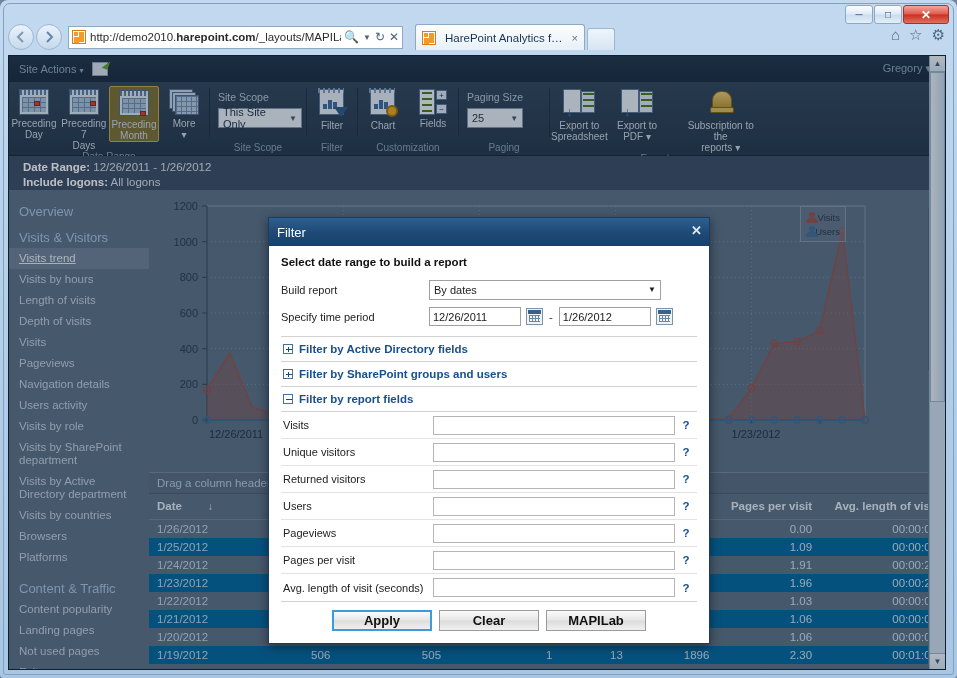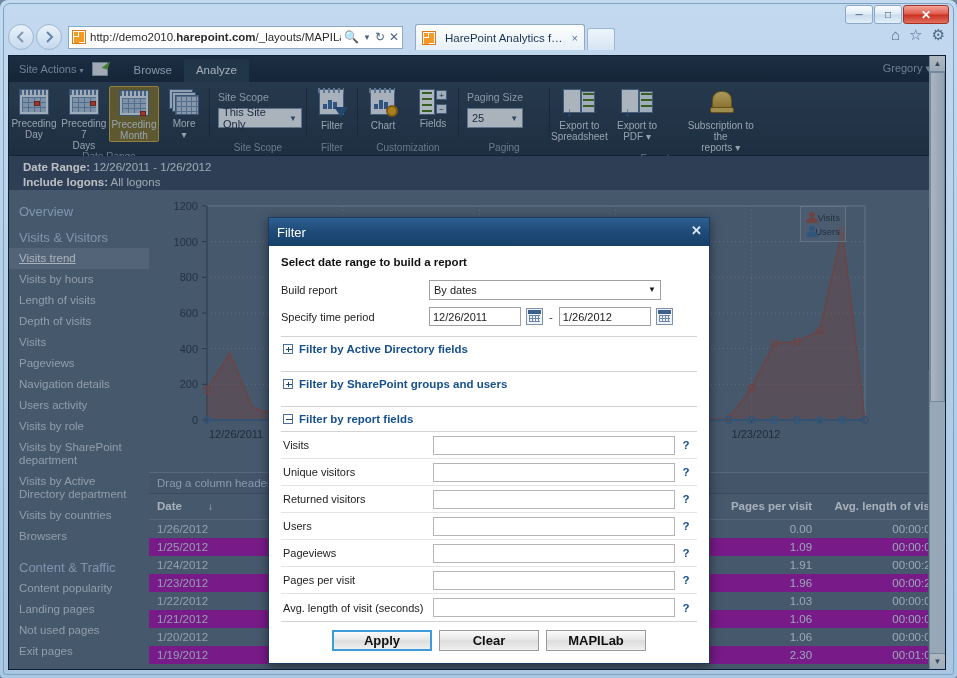--- a/index.html
+++ b/index.html
@@ -232,21 +232,21 @@
     padding:4px 0 0 8px; border-top:1px solid #76899e; border-bottom:1px solid #4c5f74;}
   table.grid { width:100%; border-collapse:collapse; font-size:11.5px; }
   table.grid th {
     color:#e3ecf4; font-weight:bold; padding:6px 8px 7px; text-align:right; white-space:nowrap;
     border-bottom:1px solid #73879c;
     margin-left:12px;
   }
   table.grid th.first { text-align:left; }
   table.grid td { color:#cfe0f0; padding:3px 8px; text-align:right; white-space:nowrap; }
   table.grid td.first { text-align:left; color:#c6d6e6; }
-  table.grid tr.alt td { background:#a21caf; }
+  table.grid tr.alt td { background:#0369a1; }
   .sortarrow { margin-left:26px; font-size:10px; }
 
   
   #page-vscroll {
     position:absolute; right:0; top:0; width:16px; bottom:0; background:#cfe0f0;
     border-left:1px solid #9db5cc;
   }
   #page-vscroll .arrow { height:16px; text-align:center; font-size:8px; color:#41607e; line-height:16px;
      background:linear-gradient(180deg,#f2f7fc,#d7e6f3); border-bottom:1px solid #9db5cc;}
   #page-vscroll .arrow.bot{ position:absolute; bottom:0; left:0; right:0; border-bottom:none; border-top:1px solid #9db5cc;}
@@ -277,21 +277,21 @@
   .dlg-select .cv { font-size:8px; }
   .dinput { height:19px; width:92px; border:1px solid #a0a0a0; background:#fff; font-size:11px;
     padding:0 3px; display:flex; align-items:center; }
   .cal-btn { width:17px; height:17px; margin-left:5px; position:relative;
      background:#eef3f9; border:1px solid #7f93a8; }
   .cal-btn::before{content:"";position:absolute;left:1px;top:1px;right:1px;height:4px;background:#3c5f8c;}
   .cal-btn::after{content:"";position:absolute;left:2px;top:6px;right:2px;bottom:2px;
     background: repeating-linear-gradient(90deg,#6d86a3 0 1px, transparent 1px 3px),
                 repeating-linear-gradient(180deg,#6d86a3 0 1px, transparent 1px 3px); }
   .dash { margin:0 6px; color:#333; }
-  .collapse-row { border-top:1px solid #d2d2d2; padding:6px 0 6px 2px; display:flex; align-items:center; gap:6px;margin-top:10px;}
+  .collapse-row { border-top:1px solid #d2d2d2; padding:6px 0 6px 2px; display:flex; align-items:center; gap:6px;}
   .pm-box { width:10px; height:10px; border:1px solid #4a6f9c; background:#fff; position:relative; flex:0 0 10px;}
   .pm-box::before{content:"";position:absolute;left:2px;top:4px;width:6px;height:1px;background:#1f4a77;}
   .pm-box.plus::after{content:"";position:absolute;left:4px;top:2px;width:1px;height:5px;background:#1f4a77;}
   .collapse-row .txt { color:#16508f; font-weight:bold; font-size:11.5px; }
   .rf-table { border-top:1px solid #d2d2d2; }
   .rf-row { display:flex; align-items:center; height:27px; border-bottom:1px solid #e3e3e3; }
   .rf-row:last-child { border-bottom:none; }
   .rf-label { width:152px; font-size:11px; color:#222; padding-left:2px; }
   .rf-input { flex:1; height:19px; border:1px solid #b5b5b5; background:#fff; }
   .rf-help { width:22px; text-align:center; color:#16508f; font-weight:bold; font-size:11.5px; }
@@ -357,24 +357,20 @@
     <span>⌂</span>
     <span>☆</span>
     <span>⚙</span>
   </div>
 
   <div id="page">
 
     <div id="sp-topbar">
       <span id="site-actions"><span>Site Actions</span> <span class="caret">▾</span></span>
       <span id="pencil-icon"></span>
-      <div id="sp-tabs">
-        <div class="sp-tab">Browse</div>
-        <div class="sp-tab active">Analyze</div>
-      </div>
       <span id="user-menu"><span>Gregory</span> <span>▾</span></span>
     </div>
 
     <div id="ribbon">
 
       <div class="rib-group" style="width:200px;">
         <div class="items">
           <div class="big-btn">
             <span class="cal-icon m1">
                 <span class="top"></span>
@@ -535,20 +531,21 @@
           <div class="nav-item">Depth of visits</div>
           <div class="nav-item">Visits</div>
           <div class="nav-item">Pageviews</div>
           <div class="nav-item">Navigation details</div>
           <div class="nav-item">Users activity</div>
           <div class="nav-item">Visits by role</div>
           <div class="nav-item">Visits by SharePoint department</div>
           <div class="nav-item">Visits by Active Directory department</div>
           <div class="nav-item">Visits by countries</div>
           <div class="nav-item">Browsers</div>
+          <div class="nav-item">Platforms</div>
           <div class="nav-item section">Content &amp; Traffic</div>
           <div class="nav-item">Content popularity</div>
           <div class="nav-item">Landing pages</div>
           <div class="nav-item">Not used pages</div>
           <div class="nav-item">Exit pages</div>
 
         </div>
 
         <div id="main">
 

